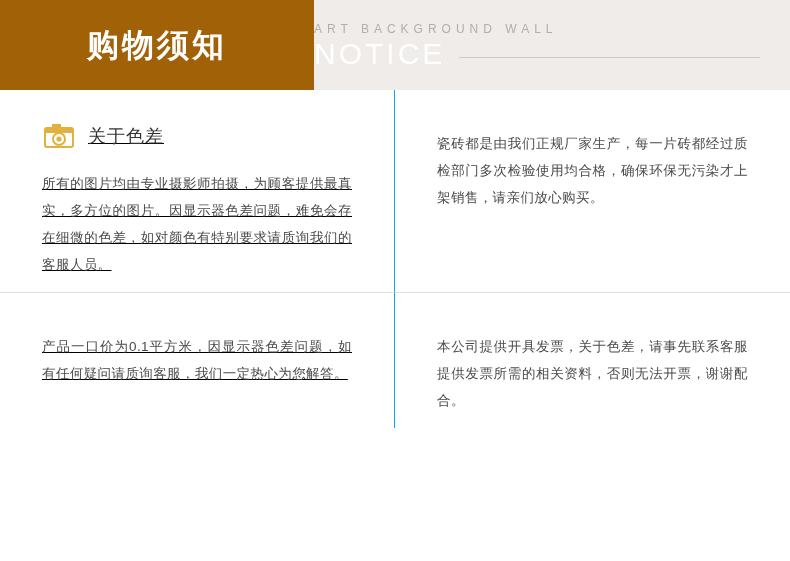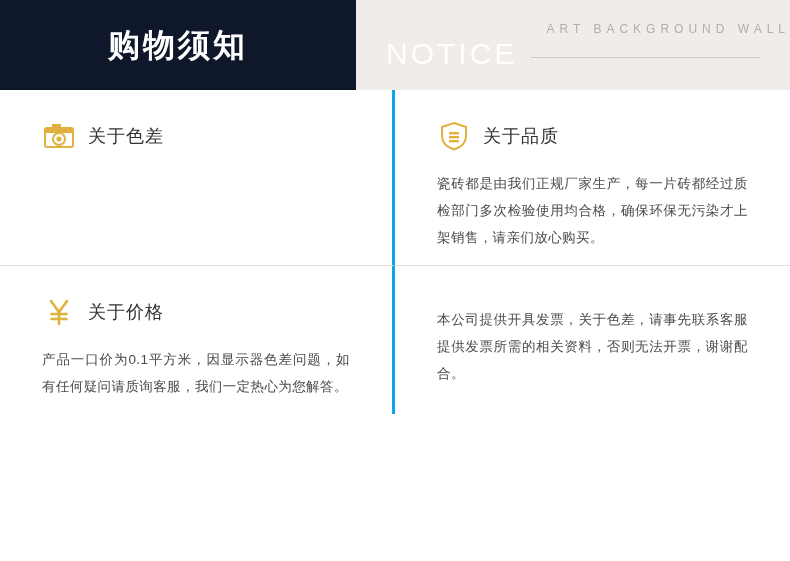--- a/index.html
+++ b/index.html
@@ -22,41 +22,39 @@
 
   
   .header {
     position: relative;
     height: 90px;
     background: #efece9;
     display: flex;
     align-items: stretch;
   }
   .header-red {
-    width: 356px;
-    background: #0f172a;
+    width: 314px;
+    background: #a16207;
     display: flex;
     align-items: center;
     justify-content: center;
   }
   .header-title {
     color: #ffffff;
     font-size: 32px;
     font-weight: bold;
     letter-spacing: 3px;
     line-height: 1;
   }
   .header-right {
     flex: 1;
     position: relative;
     display: flex;
     flex-direction: column;
     justify-content: center;
-    padding-left: 30px;
-    text-align: right;
   }
   .header-sub {
     color: #b3aeab;
     font-size: 12px;
     letter-spacing: 5px;
     margin-bottom: 2px;
     margin-top: 2px;
   }
   .header-notice-row {
     display: flex;
@@ -85,21 +83,22 @@
   .row {
     display: flex;
   }
   .cell {
     width: 395px;
     box-sizing: border-box;
     padding: 26px 42px 14px 42px;
     position: relative;
   }
   .cell.left {
-    border-right: 3px solid #0ea5e9;
+    border-right: 1px solid #0ea5e9;
+    text-decoration: underline;
   }
   .row.first .cell {
     border-bottom: 1px solid #e2ded9;
   }
 
   .cell-head {
     display: flex;
     align-items: center;
     gap: 12px;
     height: 40px;
@@ -157,53 +156,32 @@
             <svg width="32" height="32" viewBox="0 0 32 32">
               <rect x="2" y="8" width="28" height="19" rx="2" class="gold" stroke-width="2"></rect>
               <rect x="2" y="8" width="28" height="5" class="goldf"></rect>
               <rect x="9" y="4" width="9" height="4" class="goldf"></rect>
               <circle cx="16" cy="19" r="6" class="gold" stroke-width="2"></circle>
               <circle cx="16" cy="19" r="2.6" class="goldf"></circle>
             </svg>
           </span>
           <span class="cell-title">关于色差</span>
         </div>
+        <div class="cell-body">所有的图片均由专业摄影师拍摄，为顾客提供最真实，多方位的图片。因显示器色差问题，难免会存在细微的色差，如对颜色有特别要求请质询我们的客服人员。</div>
       </div>
 
       <div class="cell">
-        <div class="cell-head">
-          <span class="cell-icon">
-            <svg width="32" height="32" viewBox="0 0 32 32">
-              <path d="M16 3 L28 7 V16 C28 23 22 27.5 16 29.5 C10 27.5 4 23 4 16 V7 Z" class="gold" stroke-width="2"></path>
-              <rect x="11" y="12" width="10" height="2.4" class="goldf"></rect>
-              <rect x="11" y="16" width="10" height="2.4" class="goldf"></rect>
-              <rect x="11" y="20" width="10" height="2.4" class="goldf"></rect>
-            </svg>
-          </span>
-          <span class="cell-title">关于品质</span>
-        </div>
         <div class="cell-body">瓷砖都是由我们正规厂家生产，每一片砖都经过质检部门多次检验使用均合格，确保环保无污染才上架销售，请亲们放心购买。</div>
       </div>
 
     </div>
 
     <div class="row second">
 
       <div class="cell left">
-        <div class="cell-head">
-          <span class="cell-icon">
-            <svg width="32" height="32" viewBox="0 0 32 32">
-              <path d="M8 5 L16 16 L24 5" class="gold" stroke-width="2.6" stroke-linecap="round"></path>
-              <path d="M16 16 V28" class="gold" stroke-width="2.6" stroke-linecap="round"></path>
-              <path d="M8.5 18 H23.5" class="gold" stroke-width="2.6" stroke-linecap="round"></path>
-              <path d="M8.5 23 H23.5" class="gold" stroke-width="2.6" stroke-linecap="round"></path>
-            </svg>
-          </span>
-          <span class="cell-title">关于价格</span>
-        </div>
         <div class="cell-body">产品一口价为0.1平方米，因显示器色差问题，如有任何疑问请质询客服，我们一定热心为您解答。</div>
       </div>
 
       <div class="cell">
         <div class="cell-body">本公司提供开具发票，关于色差，请事先联系客服提供发票所需的相关资料，否则无法开票，谢谢配合。</div>
       </div>
 
     </div>
 
   </div>

